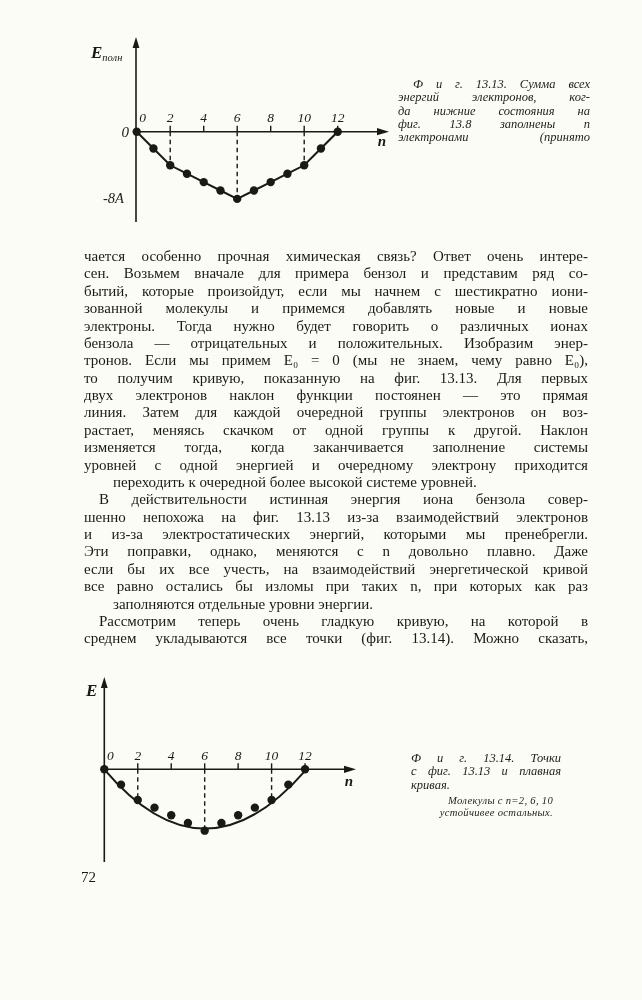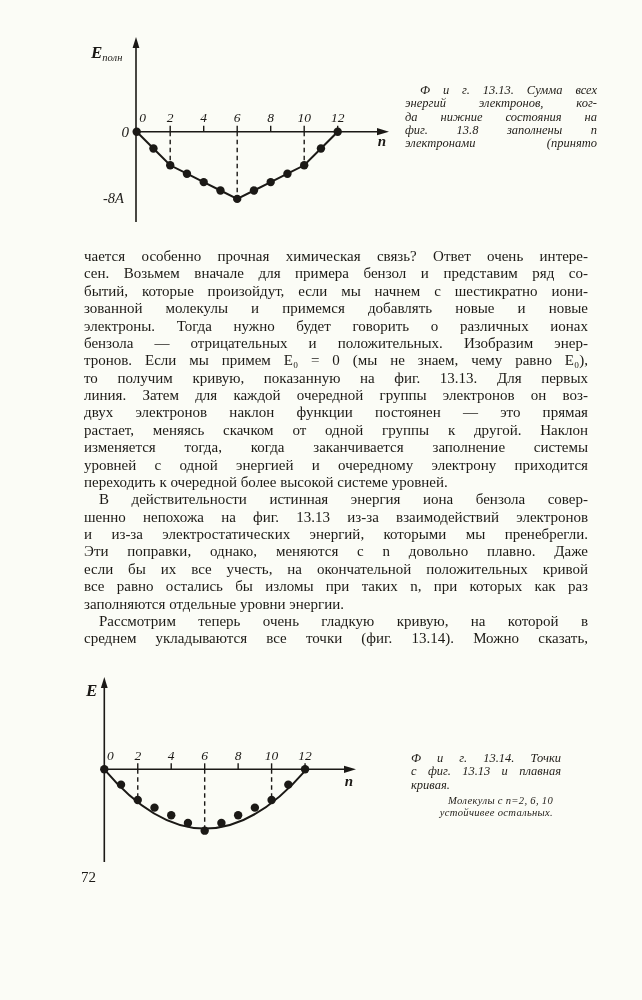--- a/index.html
+++ b/index.html
@@ -18,20 +18,21 @@
     color:#1c1a16;
   }
   .body-text .line{
     text-align:justify;
     text-align-last:justify;
     white-space:normal;
   }
   .body-text .line.last{
     text-align:left;
     text-align-last:left;
+    margin-left:29px;
   }
   .body-text .line.ind{ text-indent:15px; }
   
   .caption{
     position:absolute;
     font-style:italic;
     font-size:12.5px;
     line-height:13.35px;
     color:#201d18;
   }
@@ -95,48 +96,48 @@
       <circle cx="232.45" cy="143.7" r="4.2" fill="#1b1916"></circle>
       <circle cx="249.2" cy="135.3" r="4.2" fill="#1b1916"></circle>
       <circle cx="265.95" cy="118.5" r="4.2" fill="#1b1916"></circle>
       <circle cx="282.7" cy="101.7" r="4.2" fill="#1b1916"></circle>
       <text x="36" y="27.5" font-size="17" font-style="italic" font-weight="bold"><tspan>E</tspan><tspan font-size="10.5" dy="3" font-weight="normal">полн</tspan></text>
       <text x="74" y="107" text-anchor="end" font-size="15" font-style="italic">0</text>
       <text x="48" y="173" font-size="14.5" font-style="italic">-8A</text>
       <text x="327" y="116" text-anchor="middle" font-size="15" font-style="italic" font-weight="bold">n</text>
     </svg>
 
-  <div class="caption" id="caption1" style="left:398px;top:84px;width:192px;margin-left:7px;">
+  <div class="caption" id="caption1" style="left:398px;top:78px;width:192px;">
       <div class="cap-line j ind">Ф и г. 13.13. Сумма всех</div>
       <div class="cap-line j">энергий электронов, ког-</div>
       <div class="cap-line j">да нижние состояния на</div>
       <div class="cap-line j">фиг. 13.8 заполнены n</div>
       <div class="cap-line j">электронами (принято</div>
     </div>
 
   <div class="body-text" id="body-text">
       <div class="line j">чается особенно прочная химическая связь? Ответ очень интере-</div>
       <div class="line j">сен. Возьмем вначале для примера бензол и представим ряд со-</div>
       <div class="line j">бытий, которые произойдут, если мы начнем с шестикратно иони-</div>
       <div class="line j">зованной молекулы и примемся добавлять новые и новые</div>
       <div class="line j">электроны. Тогда нужно будет говорить о различных ионах</div>
       <div class="line j">бензола — отрицательных и положительных. Изобразим энер-</div>
       <div class="line j">тронов. Если мы примем E₀ = 0 (мы не знаем, чему равно E₀),</div>
       <div class="line j">то получим кривую, показанную на фиг. 13.13. Для первых</div>
+      <div class="line j">двух электронов наклон функции постоянен — это прямая</div>
       <div class="line j">линия. Затем для каждой очередной группы электронов он воз-</div>
-      <div class="line j">двух электронов наклон функции постоянен — это прямая</div>
       <div class="line j">растает, меняясь скачком от одной группы к другой. Наклон</div>
       <div class="line j">изменяется тогда, когда заканчивается заполнение системы</div>
       <div class="line j">уровней с одной энергией и очередному электрону приходится</div>
       <div class="line last">переходить к очередной более высокой системе уровней.</div>
       <div class="line j ind">В действительности истинная энергия иона бензола совер-</div>
       <div class="line j">шенно непохожа на фиг. 13.13 из-за взаимодействий электронов</div>
       <div class="line j">и из-за электростатических энергий, которыми мы пренебрегли.</div>
       <div class="line j">Эти поправки, однако, меняются с n довольно плавно. Даже</div>
-      <div class="line j">если бы их все учесть, на окончательной положительных кривой</div>
+      <div class="line j">если бы их все учесть, на взаимодействий энергетической кривой</div>
       <div class="line j">все равно остались бы изломы при таких n, при которых как раз</div>
       <div class="line last">заполняются отдельные уровни энергии.</div>
       <div class="line j ind">Рассмотрим теперь очень гладкую кривую, на которой в</div>
       <div class="line j">среднем укладываются все точки (фиг. 13.14). Можно сказать,</div>
     </div>
 
   <svg id="fig2-svg" class="fig-svg" width="310" height="200" viewBox="0 0 310 200">
       <line x1="34.3" y1="15" x2="34.3" y2="192" stroke="#1b1916" stroke-width="1.6"></line>
       <polygon points="34.3,7 30.9,18 37.699999999999996,18" fill="#1b1916"></polygon>
       <line x1="34.3" y1="99.3" x2="278" y2="99.3" stroke="#1b1916" stroke-width="1.6"></line>

